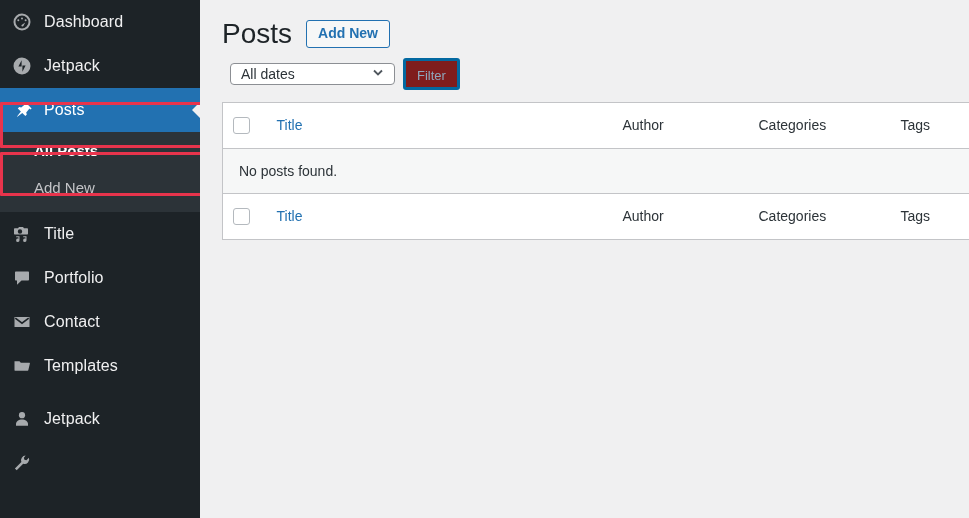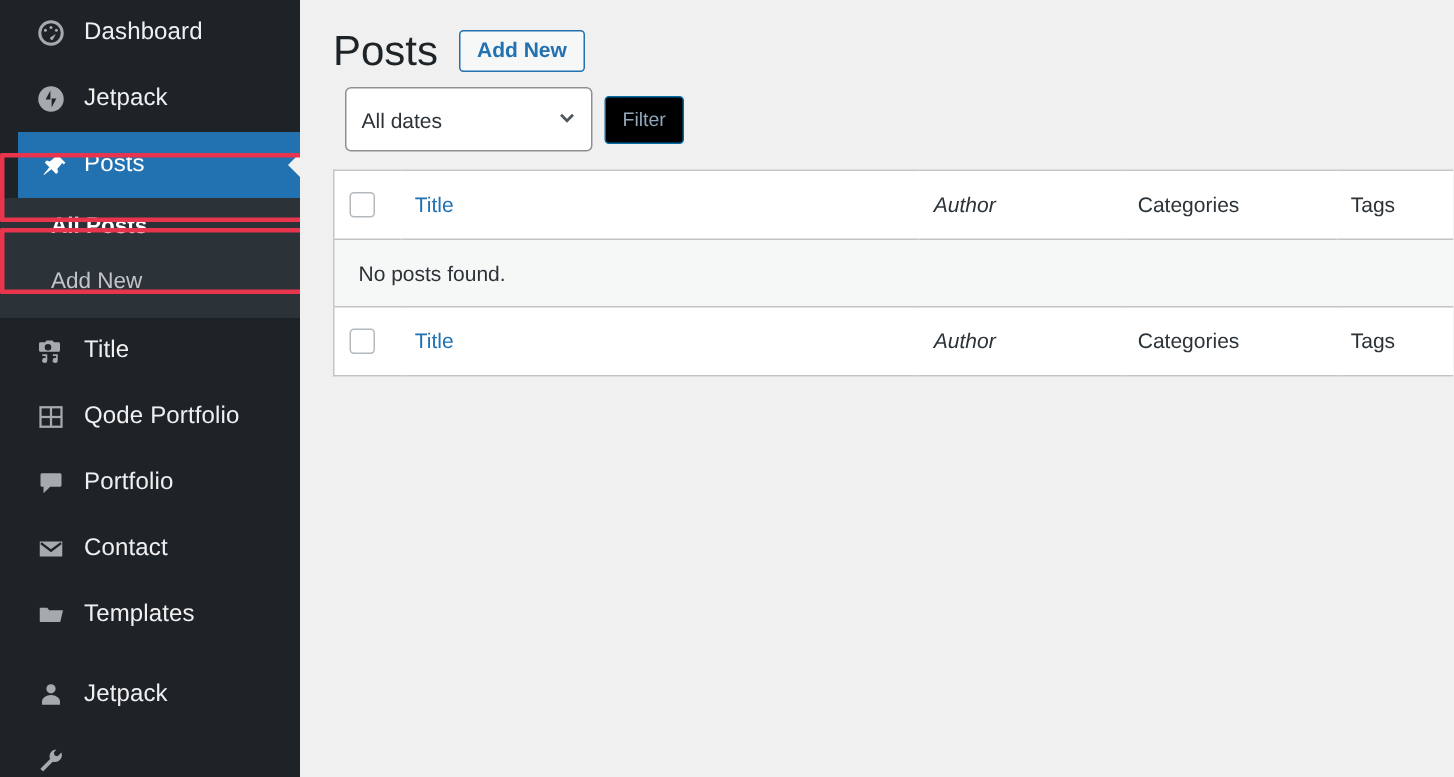--- a/index.html
+++ b/index.html
@@ -37,21 +37,20 @@
 
   .menu-item {
     display: flex;
     align-items: center;
     height: 44px;
     padding-left: 11px;
     color: #f0f0f1;
     font-size: 16px;
     position: relative;
     cursor: pointer;
-    margin-left: 12px;
   }
 
   .menu-item .mi-label {
     margin-left: 12px;
     font-size: 16px;
     letter-spacing: .1px;
     line-height: 1;
   }
 
   .menu-item .mi-icon {
@@ -167,40 +166,40 @@
     margin: 0 0 12px 8px;
     gap: 8px;
   }
   .wp-select {
     position: relative;
     display: inline-flex;
     align-items: center;
     background: #fff;
     border: 1px solid #8c8f94;
     border-radius: 4px;
-    height: 43px;
+    height: 22px;
     min-width: 160px;
     padding: 0 32px 0 10px;
     font-size: 14px;
     color: #2c3338;
     cursor: pointer;
   }
   #select-dates { width: 165px; }
   #select-categories { width: 158px; }
   .wp-select .chev {
     position: absolute;
     right: 9px;
     top: 50%;
     transform: translateY(-50%);
     color: #50575e;
     display: block;
   }
   .filter-btn {
-    background: #000000;
-    border: 1px solid #0369a1;
+    background: #7f1d1d;
+    border: 3px solid #0369a1;
     color: #8fa7bb;
     border-radius: 3px;
     height: 32px;
     padding: 0 11px;
     font-size: 13px;
     cursor: pointer;
     line-height: 30px;
   }
 
   
@@ -225,21 +224,21 @@
   .wp-list-table tfoot th {
     height: 46px;
     line-height: 1.2;
     font-size: 14px;
   }
   .wp-list-table thead tr th { border-bottom: 1px solid #c3c4c7; }
   .wp-list-table tfoot tr th { border-top: 1px solid #c3c4c7; }
 
   .col-cb     { width: 44px; padding-left: 14px; padding-right: 0; }
   .col-title  { width: 346px; }
-  .col-author { width: 136px; font-style: italic; }
+  .col-author { width: 136px; }
   .col-cats   { width: 142px; }
   .col-tags   { width: 132px; }
 
   .th-link { color: #2271b1; cursor: pointer; }
 
   .cb-box {
     width: 17px;
     height: 17px;
     border: 1px solid #b4b9be;
     background: #fff;
@@ -302,30 +301,20 @@
     <div class="menu-item">
       <span class="mi-icon">
         <svg width="20" height="20" viewBox="0 0 20 20" fill="currentColor">
           <path d="M3 4.2h3l1-1.2h4l1 1.2h3c.6 0 1 .4 1 1v4.3c0 .6-.4 1-1 1H3c-.6 0-1-.4-1-1V5.2c0-.6.4-1 1-1zm5 1.1a2.2 2.2 0 1 0 0 4.4 2.2 2.2 0 0 0 0-4.4z"></path>
           <path d="M4.2 12.2h3.3v4.1a1.7 1.7 0 1 1-1.1-1.6v-1.4H4.2zm7 0h3.3v4.1a1.7 1.7 0 1 1-1.1-1.6v-1.4h-2.2z"></path>
         </svg>
       </span>
       <span class="mi-label">Title</span>
     </div>
 
-    <div class="menu-item">
-      <span class="mi-icon">
-        <svg width="20" height="20" viewBox="0 0 20 20" fill="none" stroke="currentColor" stroke-width="1.5">
-          <rect x="3" y="3.5" width="14" height="13"></rect>
-          <line x1="10" y1="3.5" x2="10" y2="16.5"></line>
-          <line x1="3" y1="10" x2="17" y2="10"></line>
-        </svg>
-      </span>
-      <span class="mi-label">Qode Portfolio</span>
-    </div>
 
     <div class="menu-item">
       <span class="mi-icon">
         <svg width="20" height="20" viewBox="0 0 20 20" fill="currentColor">
           <path d="M4 3.5h12c.6 0 1 .4 1 1v7c0 .6-.4 1-1 1H9.5L5 16.8V12.5H4c-.6 0-1-.4-1-1v-7c0-.6.4-1 1-1z"></path>
         </svg>
       </span>
       <span class="mi-label">Portfolio</span>
     </div>
 

